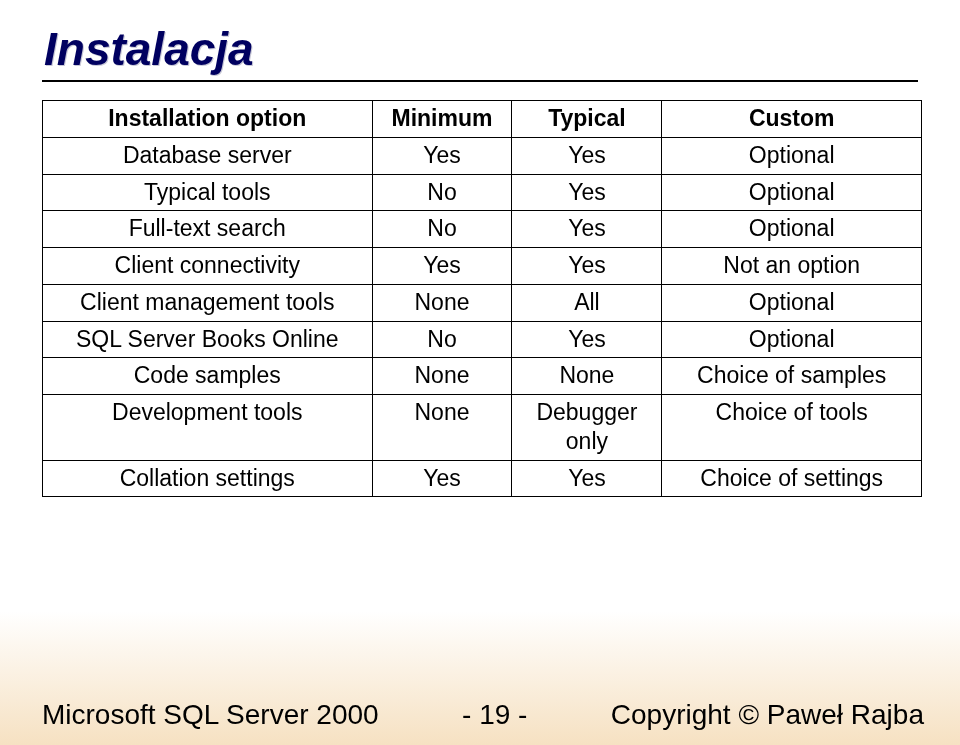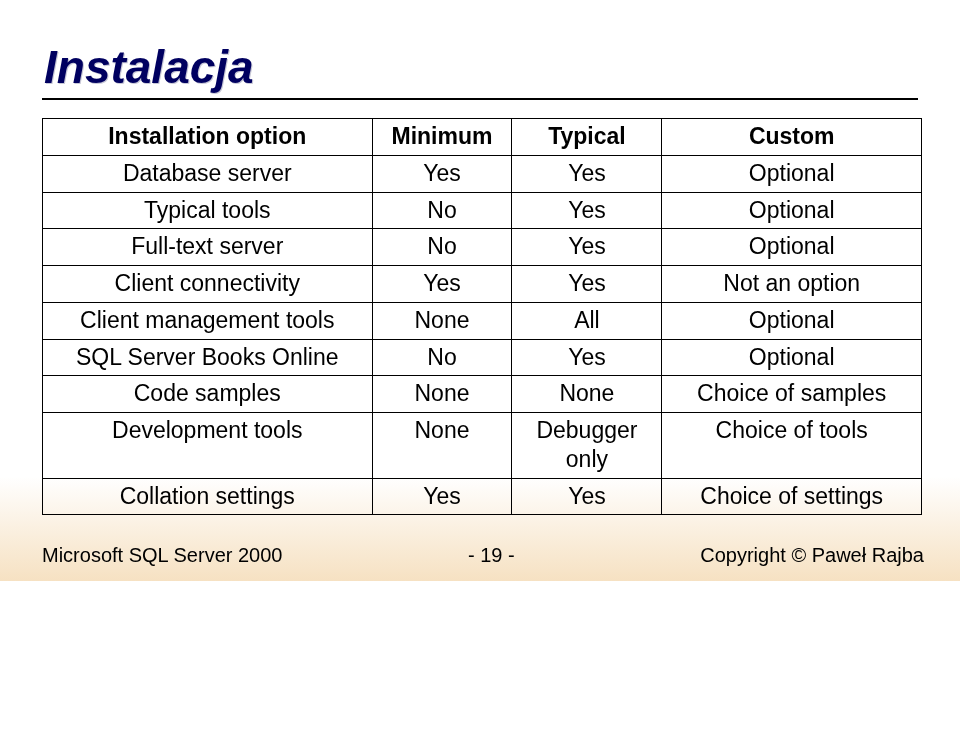--- a/index.html
+++ b/index.html
@@ -1,29 +1,29 @@
 <!DOCTYPE html>
 <html><head>
 <meta charset="utf-8">
 <style>
   html,body{margin:0;padding:0;width:960px;height:745px;font-family:Arial,Helvetica,sans-serif;color:#000;background:#fff;overflow:hidden}
-  .page{position:relative;width:960px;height:581px;box-sizing:border-box;padding:40px 42px 0 42px;background:linear-gradient(#fff 0%,#fff 82%,#f6e1c2 100%)}
+  .page{position:relative;width:960px;height:745px;box-sizing:border-box;padding:22px 42px 0 42px;background:linear-gradient(#fff 0%,#fff 82%,#f6e1c2 100%)}
   .title{font-size:46px;font-weight:bold;font-style:italic;color:#000060;margin:0 0 4px 2px;text-shadow:1px 1px 0 #c7c7d6}
   .hr{border:none;border-top:2px solid #000;margin:4px 0 18px 0}
   .intro-row{display:flex;align-items:flex-start;gap:14px;margin:0 0 20px 18px}
   .diamond{width:14px;height:14px;transform:rotate(45deg);background:linear-gradient(135deg,#fff 0%,#d8c48a 45%,#8e6a22 100%);flex:0 0 14px;margin-top:10px}
   .intro{font-size:31px;color:#000}
   table{border-collapse:collapse;width:880px;margin-left:0}
   th,td{border:1px solid #000;padding:3px 8px 4px 8px;text-align:center;font-size:23px;font-weight:normal;vertical-align:top;line-height:1.25}
   th{font-weight:bold}
   col.c1{width:330px}
   col.c2{width:140px}
   col.c3{width:150px}
   col.c4{width:260px}
-  .footer{position:absolute;left:42px;right:36px;bottom:14px;display:flex;justify-content:space-between;font-size:20px}
+  .footer{position:absolute;left:42px;right:36px;bottom:14px;display:flex;justify-content:space-between;font-size:28px}
   .footer span{white-space:nowrap}
 </style>
 </head>
 <body>
 
 <div class="page">
   <h1 class="title">Instalacja</h1>
   <hr class="hr">
   <table>
     <colgroup>
@@ -47,21 +47,21 @@
           <td>Yes</td>
           <td>Optional</td>
         </tr>
         <tr>
           <td>Typical tools</td>
           <td>No</td>
           <td>Yes</td>
           <td>Optional</td>
         </tr>
         <tr>
-          <td>Full-text server</td>
+          <td>Full-text search</td>
           <td>No</td>
           <td>Yes</td>
           <td>Optional</td>
         </tr>
         <tr>
           <td>Client connectivity</td>
           <td>Yes</td>
           <td>Yes</td>
           <td>Not an option</td>
         </tr>

